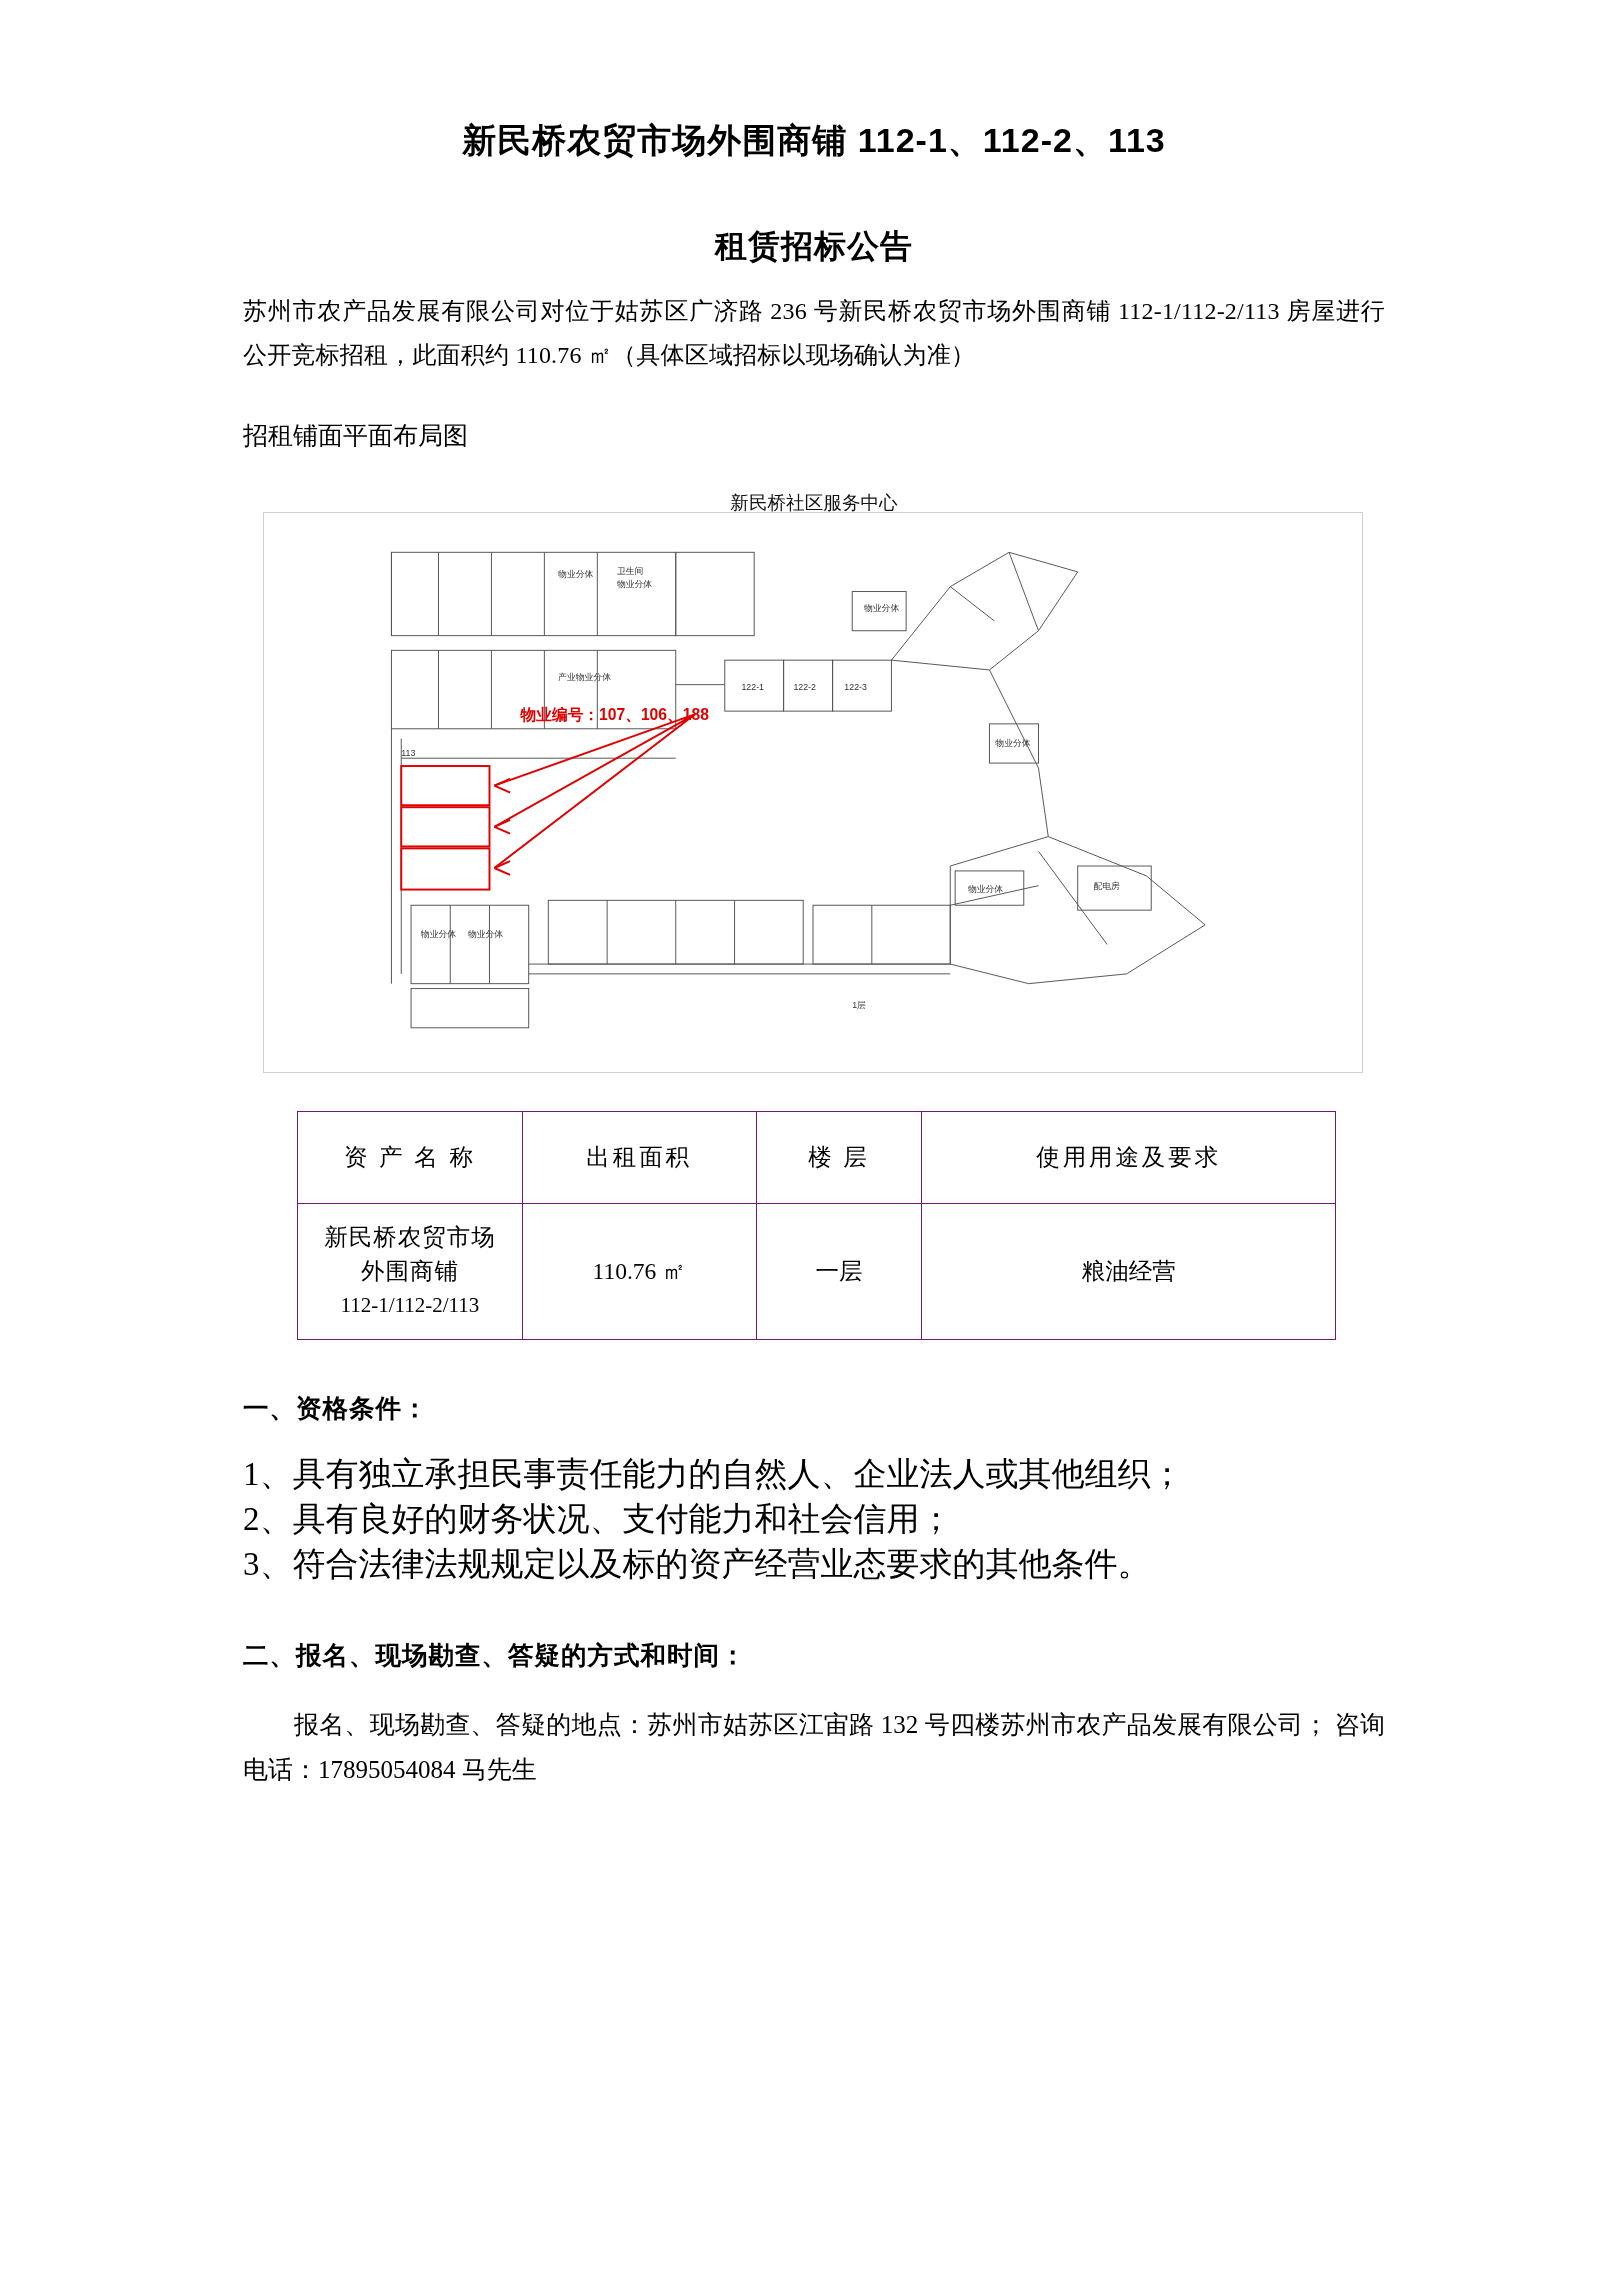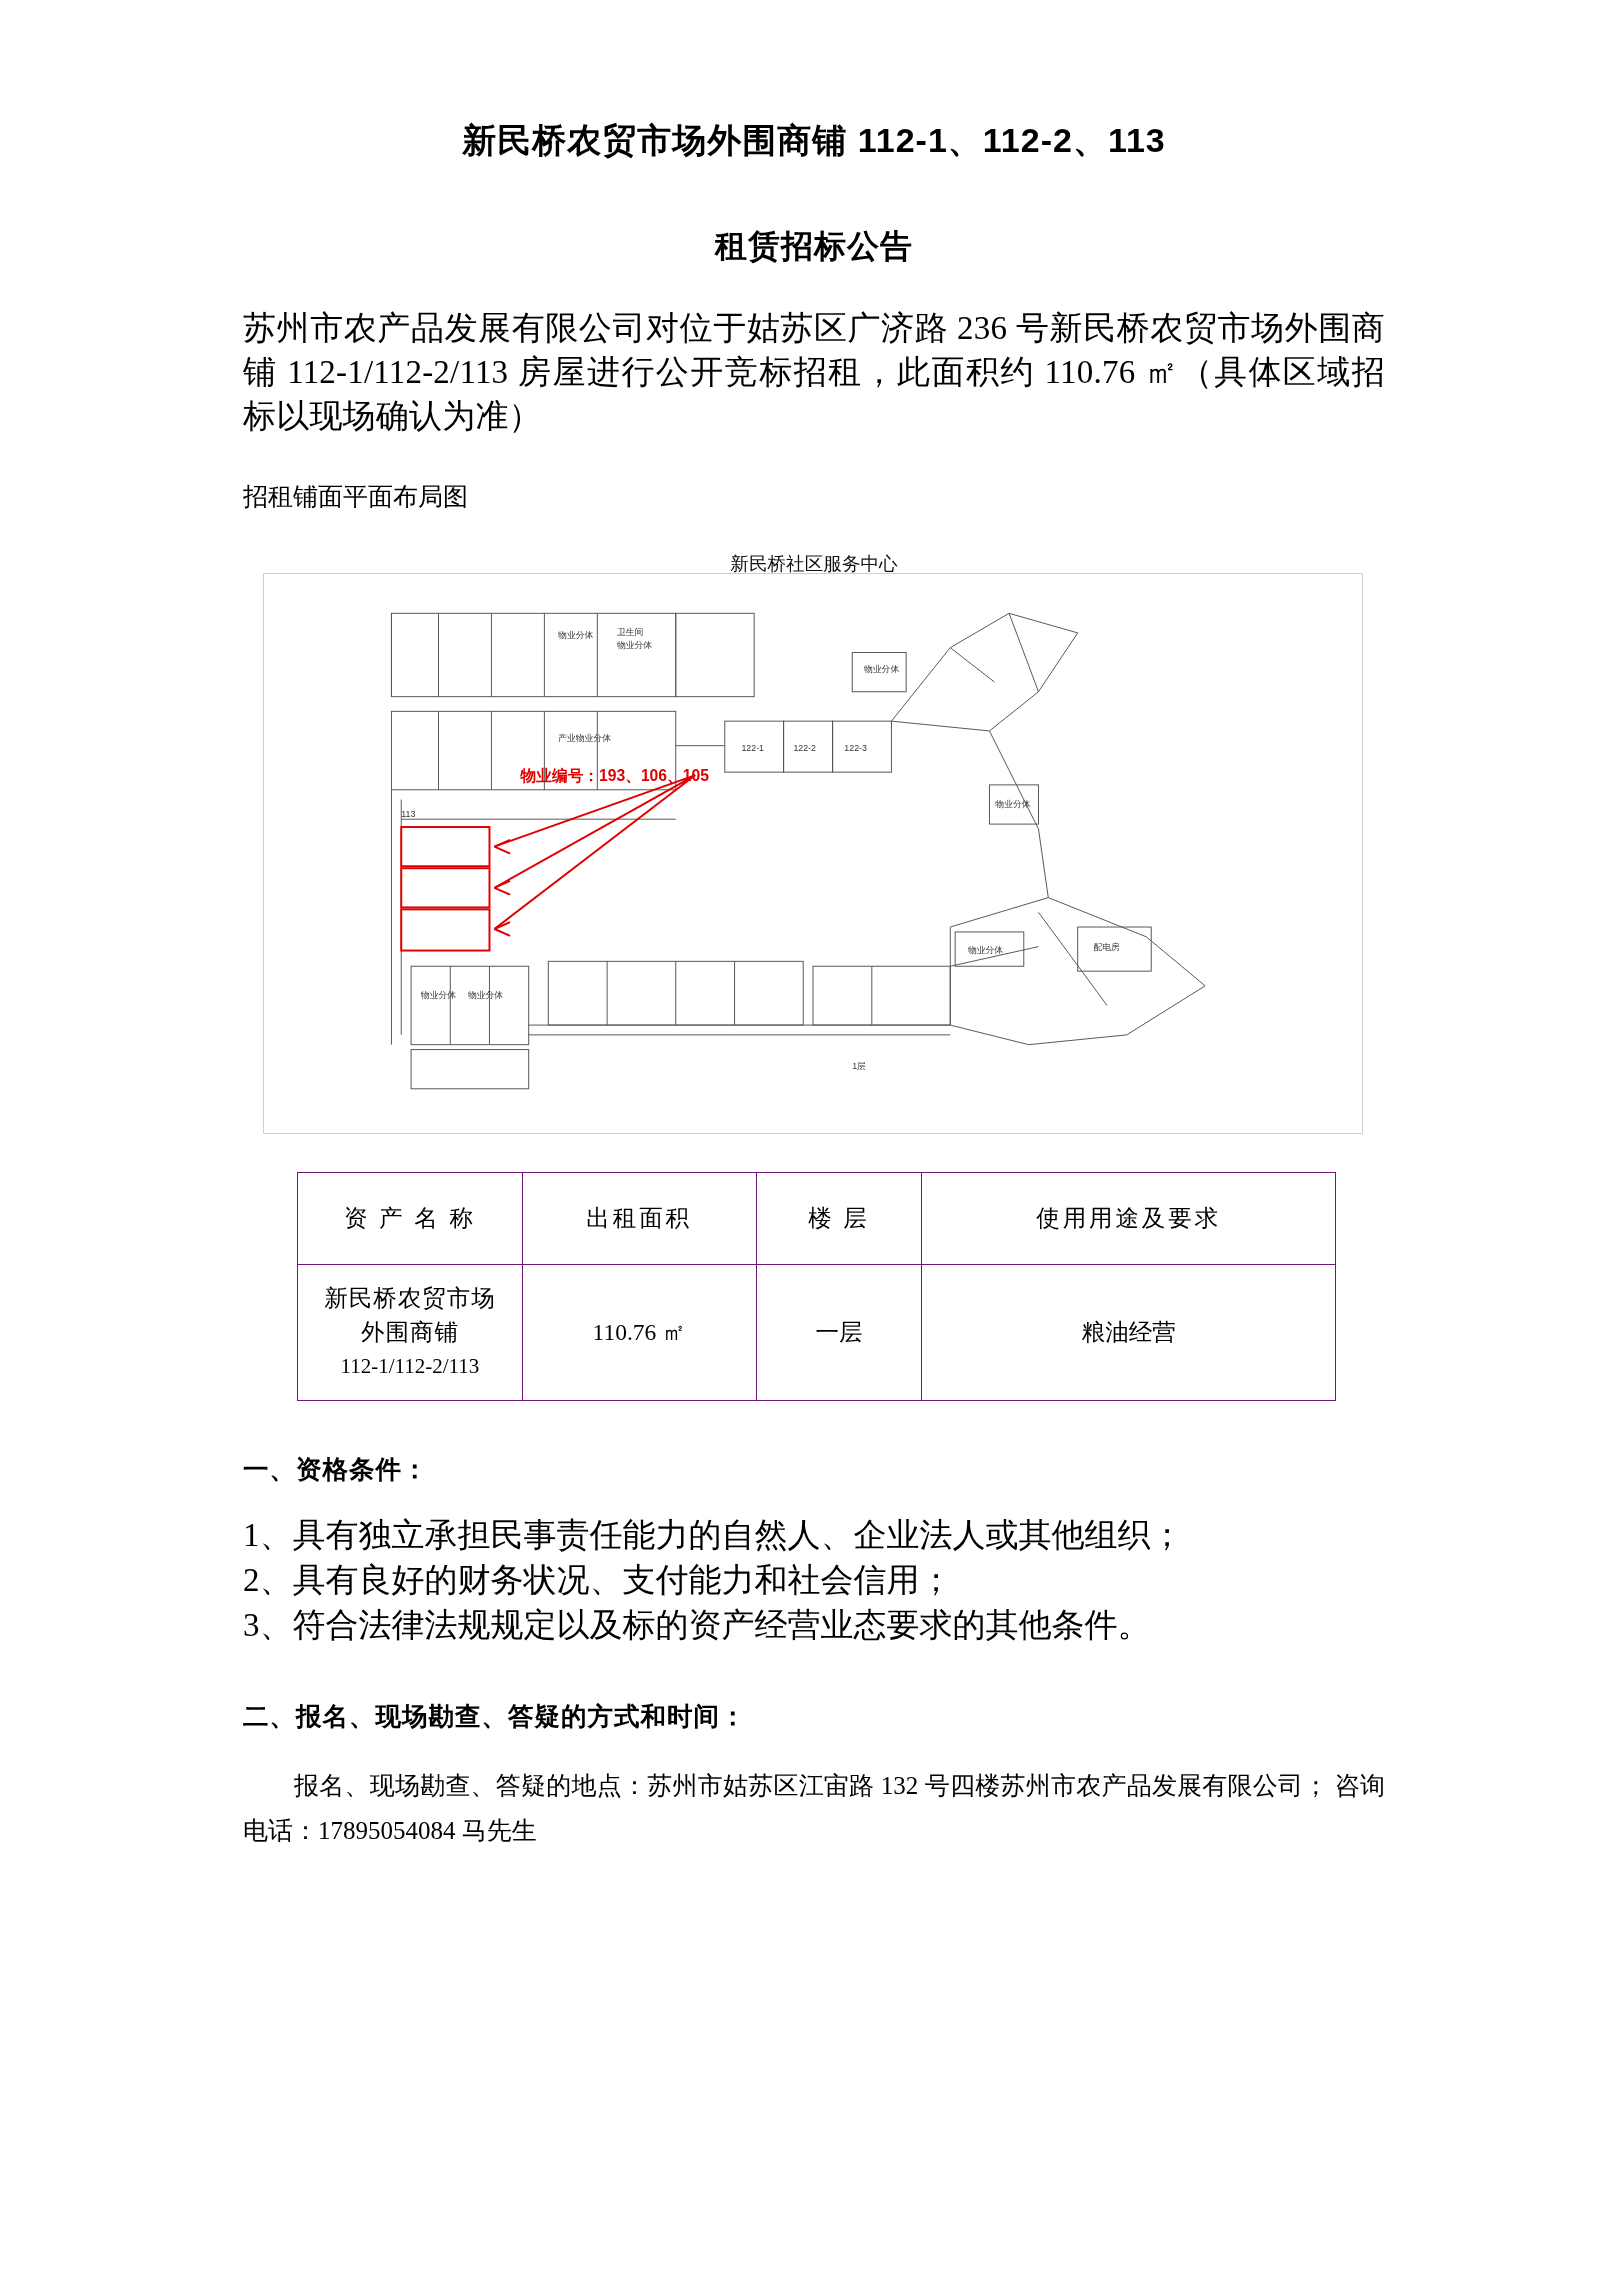--- a/index.html
+++ b/index.html
@@ -41,24 +41,24 @@
   .title2 {
     text-align: center;
     font-family: "Liberation Sans", "DejaVu Sans", sans-serif;
     font-weight: bold;
     font-size: 32px;
     letter-spacing: 1px;
     margin-top: 61px;
     color: #000;
   }
   .para {
-    font-size: 33px;
+    font-size: 24px;
     line-height: 44px;
     text-align: justify;
-    margin-top: 37px;
+    margin-top: 20px;
     letter-spacing: 0.2px;
   }
   .sub-note {
     font-size: 25px;
     line-height: 39px;
     margin-top: 39px;
   }
 
   
   .planwrap {
@@ -232,21 +232,21 @@
             <text x="746" y="238">物业分体</text>
             <text x="612" y="100">物业分体</text>
             <text x="160" y="432">物业分体</text>
             <text x="208" y="432">物业分体</text>
             <text x="718" y="386">物业分体</text>
             <text x="846" y="383">配电房</text>
             <text x="600" y="505">1层</text>
             <text x="140" y="248">113</text>
           </g>
         </svg>
-        <div class="annot-label">物业编号：193、106、105</div>
+        <div class="annot-label">物业编号：107、106、188</div>
       </div>
     </div>
 
     <table class="assets">
       <thead>
         <tr>
           <td style="width:216px">资 产 名 称</td>
           <td style="width:225px">出租面积</td>
           <td style="width:157px">楼 层</td>
           <td>使用用途及要求</td>

